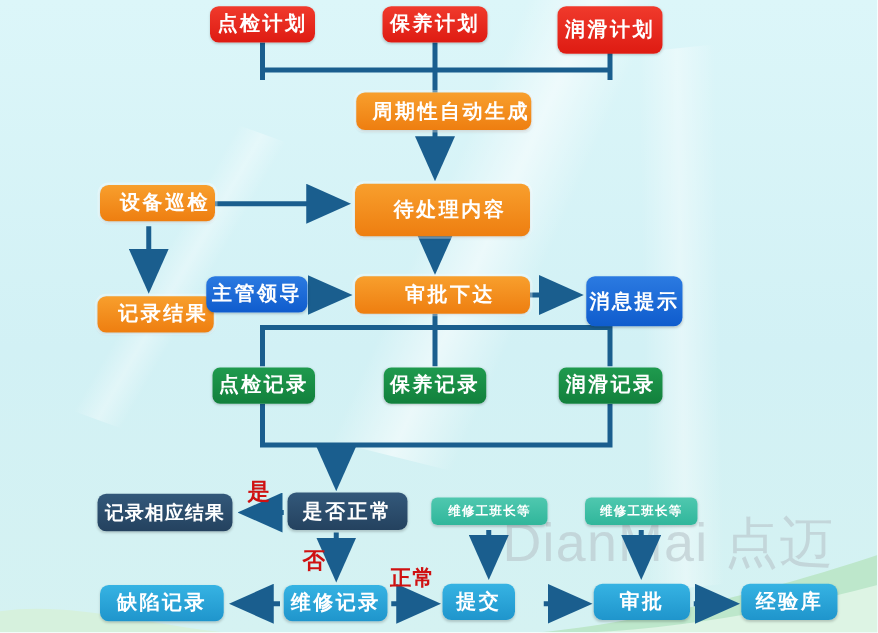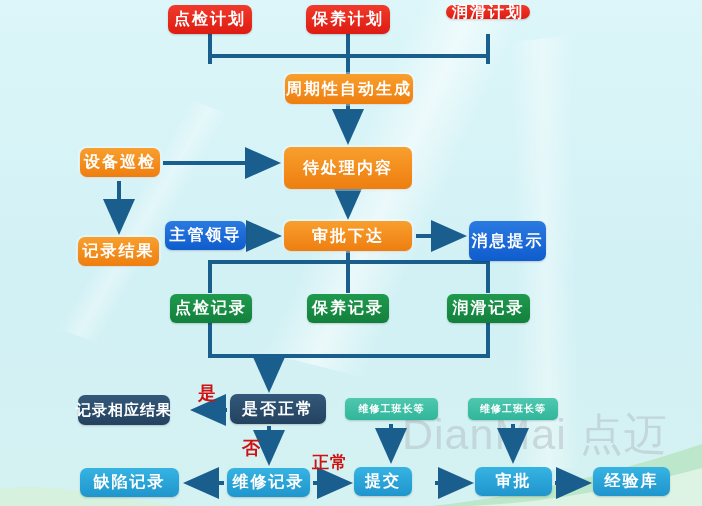--- a/index.html
+++ b/index.html
@@ -25,41 +25,41 @@
     position:absolute;left:402px;top:406px;z-index:1;
     font-size:43px;font-weight:400;color:#b9c6cb;opacity:.62;letter-spacing:1px;white-space:nowrap;
   }
   
   .node{
     position:absolute;z-index:3;display:flex;align-items:center;justify-content:center;
     color:#fff;font-weight:bold;font-size:16px;letter-spacing:2px;
     border-radius:7px;box-shadow:0 1px 2px rgba(0,0,0,.18);white-space:nowrap;
   }
   .red{background:linear-gradient(180deg,#f03a2c,#de1b12);}
-  .orange{background:linear-gradient(180deg,#f89f2d,#ee7e10);box-shadow:0 0 0 2px rgba(255,255,255,.35),0 1px 2px rgba(0,0,0,.18);}
+  .orange{background:linear-gradient(180deg,#f89f2d,#ee7e10);box-shadow:0 0 0 2px rgba(255,255,255,.35),0 1px 2px rgba(0,0,0,.18);padding-left:12px;}
   .blue{background:linear-gradient(180deg,#2b7ae1,#0f5ccd);}
   .green{background:linear-gradient(180deg,#1f9a4e,#12803c);border-radius:6px;text-align:center;}
   .teal{background:linear-gradient(180deg,#4fc8af,#30b69b);font-size:10px;letter-spacing:1px;border-radius:5px;}
   .navy{background:linear-gradient(180deg,#33587a,#24425f);}
   .cyan{background:linear-gradient(180deg,#36b3e3,#1f95cc);}
   
   [data-name="node-inspection-plan"]{left:168px;top:5px;width:84px;height:29px;}
   [data-name="node-maintenance-plan"]{left:306px;top:5px;width:84px;height:29px;}
-  [data-name="node-lubrication-plan"]{left:446px;top:5px;width:84px;height:14px;}
+  [data-name="node-lubrication-plan"]{left:446px;top:5px;width:84px;height:38px;}
   [data-name="node-auto-generate"]{left:285px;top:74px;width:128px;height:30px;}
   [data-name="node-equipment-patrol"]{left:80px;top:148px;width:80px;height:29px;}
   [data-name="node-pending-content"]{left:284px;top:147px;width:128px;height:42px;}
   [data-name="node-record-result"]{left:78px;top:237px;width:81px;height:29px;}
   [data-name="node-supervisor"]{left:165px;top:221px;width:81px;height:29px;}
   [data-name="node-approval-issue"]{left:284px;top:221px;width:128px;height:30px;}
   [data-name="node-message-notice"]{left:469px;top:221px;width:77px;height:40px;}
   [data-name="node-inspection-record"]{left:170px;top:294px;width:82px;height:29px;}
   [data-name="node-maintenance-record"]{left:307px;top:294px;width:82px;height:29px;}
   [data-name="node-lubrication-record"]{left:447px;top:294px;width:83px;height:29px;}
-  [data-name="node-record-corresponding-result"]{left:78px;top:395px;width:92px;height:30px;font-size:15px;letter-spacing:1px;}
+  [data-name="node-record-corresponding-result"]{left:78px;top:395px;width:108px;height:30px;font-size:15px;letter-spacing:1px;}
   [data-name="node-is-normal"]{left:230px;top:394px;width:96px;height:30px;}
   [data-name="node-repair-foreman-1"]{left:345px;top:398px;width:93px;height:22px;}
   [data-name="node-repair-foreman-2"]{left:468px;top:398px;width:90px;height:22px;}
   [data-name="node-defect-record"]{left:80px;top:468px;width:99px;height:29px;}
   [data-name="node-repair-record"]{left:227px;top:468px;width:83px;height:29px;}
   [data-name="node-submit"]{left:354px;top:467px;width:58px;height:29px;text-align:right;}
   [data-name="node-approve"]{left:475px;top:467px;width:77px;height:29px;}
   [data-name="node-experience-lib"]{left:593px;top:467px;width:77px;height:29px;text-align:right;}
   
   .elabel{position:absolute;z-index:4;color:#cf1111;font-weight:bold;font-size:18px;letter-spacing:1px;}

